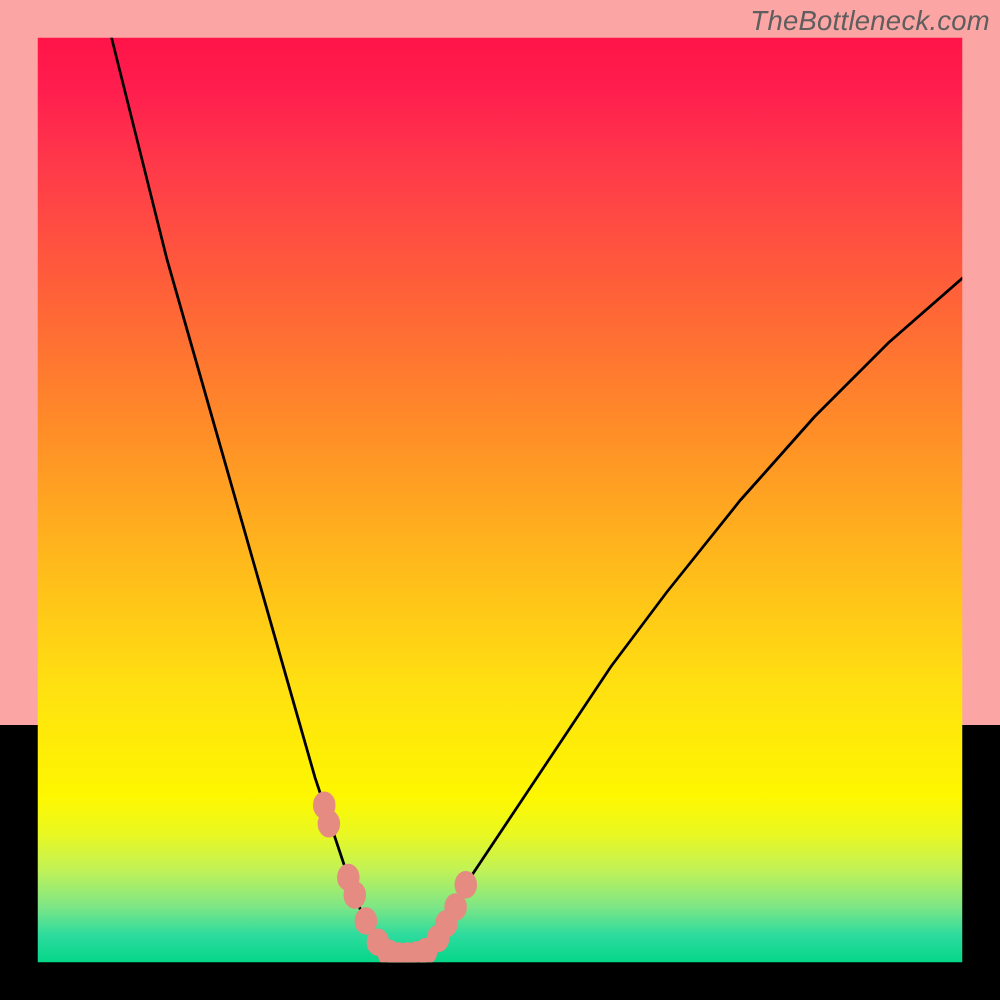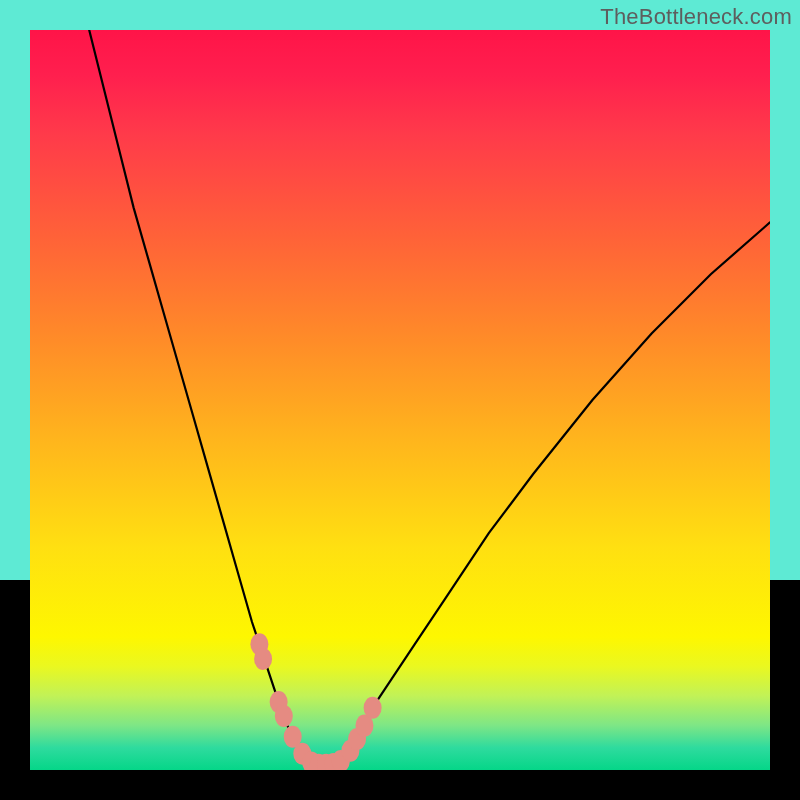--- a/index.html
+++ b/index.html
@@ -8,21 +8,22 @@
     width: 800px;
     height: 800px;
     overflow: hidden;
     background: #000;
     font-family: Arial, Helvetica, sans-serif;
   }
   .frame {
     position: absolute;
     left: 0; top: 0;
     width: 800px; height: 580px;
-    background: #5eead4;
+    background: #fca5a5;
+    font-style: italic;
   }
   .plot-area {
     position: absolute;
     left: 30px;
     top: 30px;
     width: 740px;
     height: 740px;
     overflow: hidden;
   }
   .gradient {

